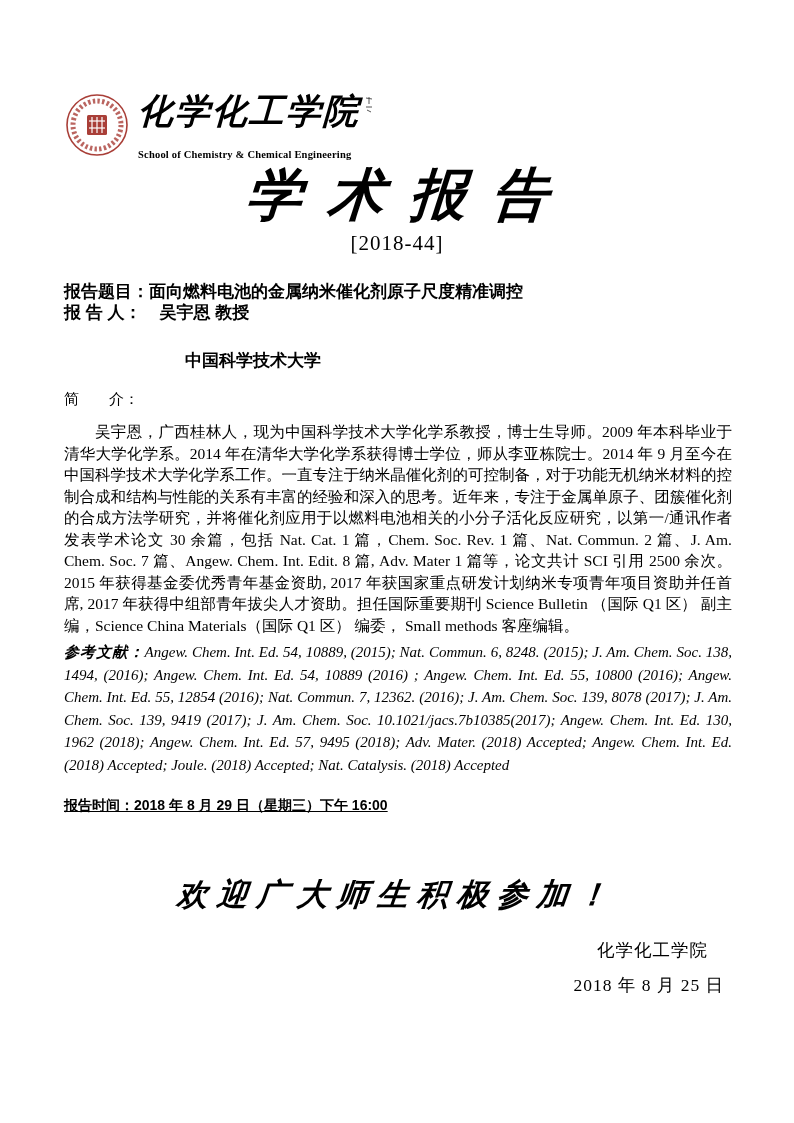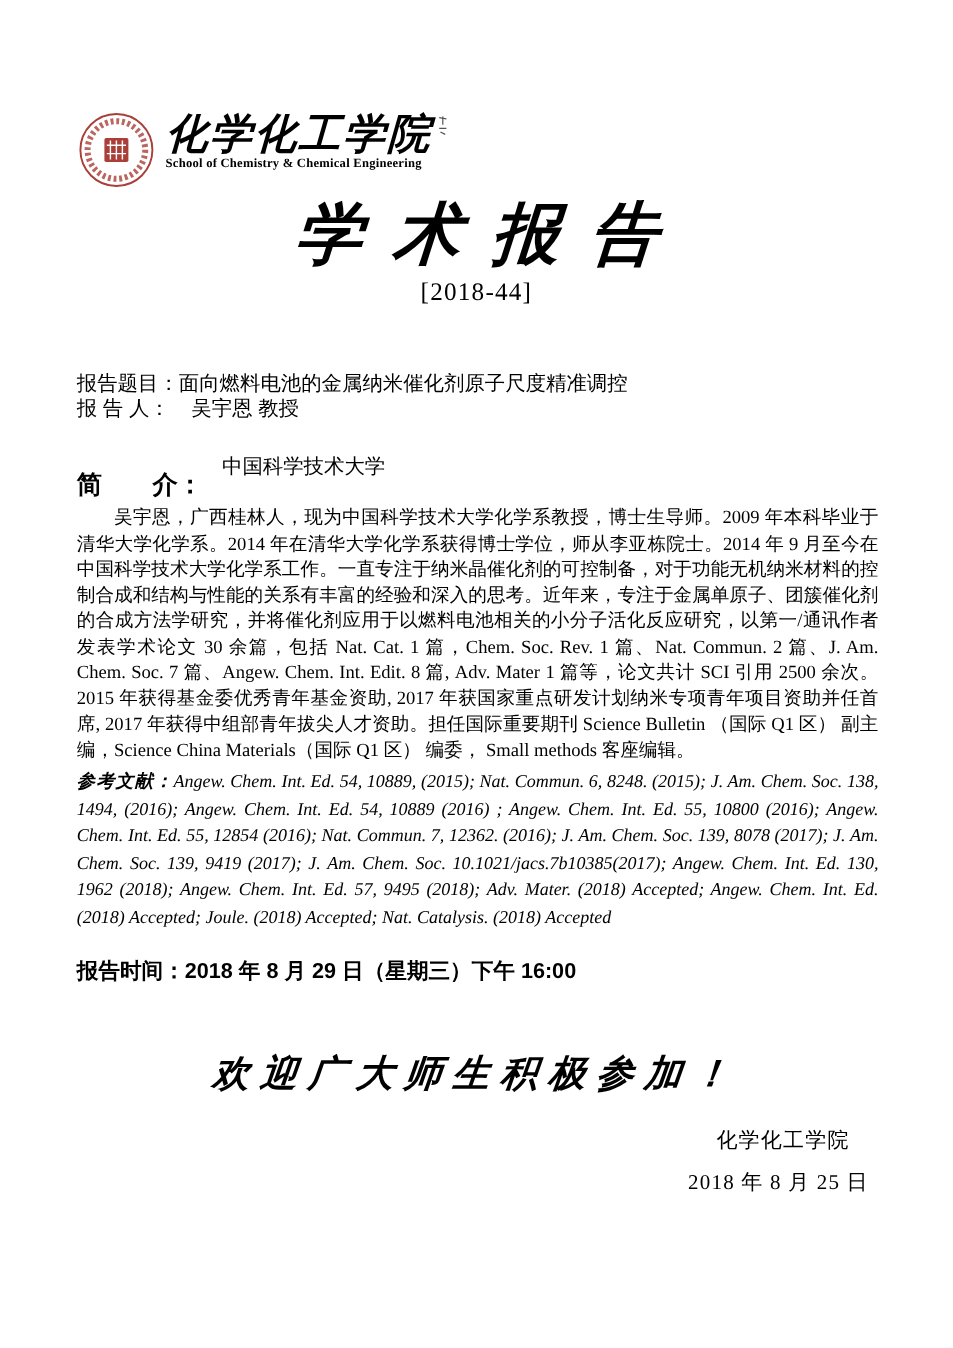--- a/index.html
+++ b/index.html
@@ -19,67 +19,67 @@
   .school-cn{
     font-family:"Liberation Serif","DejaVu Serif",serif;
     font-weight:900;font-style:italic;
     font-size:35px;line-height:36px;letter-spacing:2px;
     transform:skewX(-2deg);display:inline-block;
   }
   .sig-mark{display:inline-block;vertical-align:top;margin-left:4px;margin-top:2px;}
   .school-en{
     font-family:"Liberation Serif","DejaVu Serif",serif;
     font-weight:bold;font-size:10.5px;letter-spacing:0.2px;
-    margin-top:1px;
+    margin-top:19px;
   }
   
   .main-title{
     position:absolute;top:158px;left:0;width:794px;text-align:center;
     font-family:"Liberation Serif","DejaVu Serif",serif;
     font-weight:900;font-style:italic;
     font-size:56px;letter-spacing:26px;text-indent:26px;
     transform:skewX(-4deg);
   }
   .issue-no{
     position:absolute;top:231px;left:0;width:794px;text-align:center;
     font-size:21px;letter-spacing:1px;
     font-family:"Liberation Serif","DejaVu Serif",serif;
   }
   
   .info-line{
     position:absolute;left:64px;width:670px;
     font-family:"Liberation Sans","DejaVu Sans",sans-serif;
-    font-weight:normal;font-size:17px;line-height:22px;margin-top:28px;
+    font-weight:bold;font-size:17px;line-height:22px;
   }
   .topic-line{top:281px;}
   .speaker-line{top:302px;}
   .speaker-line .val{margin-left:18px;}
   .affiliation-line{top:350px;left:185px;}
   .intro-heading{
     position:absolute;left:64px;top:390px;
     font-family:"Liberation Sans","DejaVu Sans",sans-serif;
-    font-weight:bold;font-size:21px;
+    font-weight:normal;font-size:15px;
   }
   
   .bio{
     position:absolute;left:64px;top:421px;width:668px;
     font-size:15.5px;line-height:21.5px;
     text-align:justify;text-indent:2em;
   }
   .refs{
     position:absolute;left:64px;top:641px;width:668px;
     font-size:15px;line-height:22.5px;
     font-style:italic;text-align:justify;
   }
   .refs .refs-label{font-style:italic;font-weight:bold;letter-spacing:1px;}
   
   .schedule-line{
     position:absolute;left:64px;width:670px;
     font-family:"Liberation Sans","DejaVu Sans",sans-serif;
-    font-weight:bold;font-size:18px;
+    font-weight:bold;font-size:14px;text-decoration:underline;
   }
   .time-line{top:797px;}
   .venue-line{top:839px;}
   
   .welcome{
     position:absolute;top:874px;left:0;width:794px;text-align:center;
     font-family:"Liberation Serif","DejaVu Serif",serif;
     font-weight:900;font-style:italic;
     font-size:31px;letter-spacing:9px;
     transform:skewX(-6deg);

